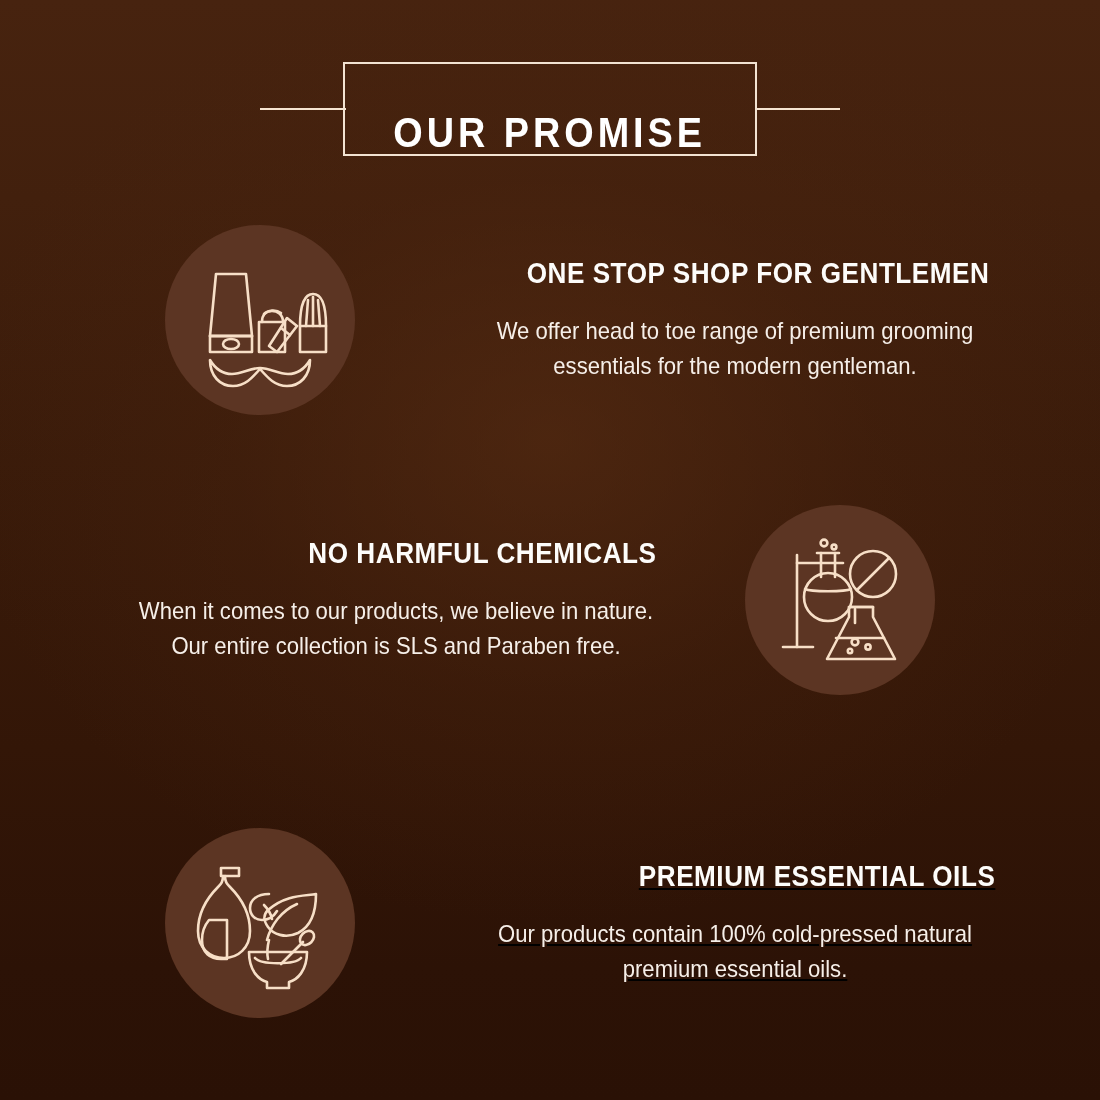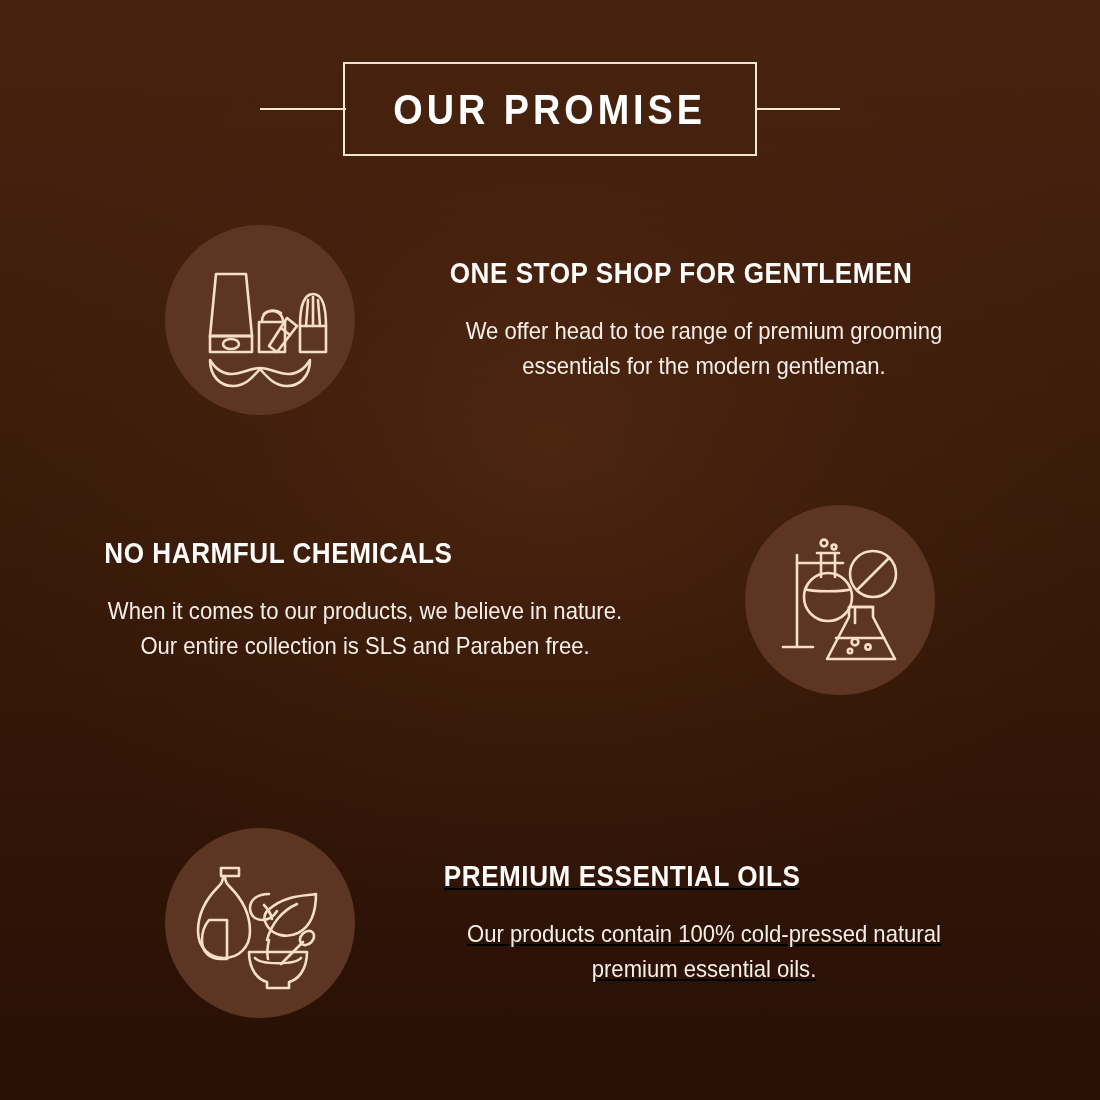--- a/index.html
+++ b/index.html
@@ -53,21 +53,21 @@
 
   .header-box {
     position: absolute;
     left: 343px;
     top: 0;
     width: 414px;
     height: 94px;
     border: 2px solid #f3e3d2;
     box-sizing: border-box;
     display: flex;
-    align-items: center;
+    align-items: flex-end;
     justify-content: center;
   }
   .header-title {
     color: #ffffff;
     font-size: 43px;
     font-weight: bold;
     letter-spacing: 4.5px;
     line-height: 1;
     transform: scaleX(0.88);
     transform-origin: center;
@@ -106,21 +106,21 @@
     display: flex;
     align-items: center;
     justify-content: center;
   }
   .icon-circle svg { display: block; }
 
   .feature-text {
     flex: 1 1 auto;
     display: flex;
     flex-direction: column;
-    align-items: flex-start;
+    align-items: flex-end;
     justify-content: center;
     padding: 0 14px;
     box-sizing: border-box;
   }
   .feature.icon-left  .feature-text { padding-right: 85px; }
   .feature.icon-right .feature-text { padding-left: 85px; }
 
   .feature-title {
     color: #fdfcfa;
     font-size: 29px;

